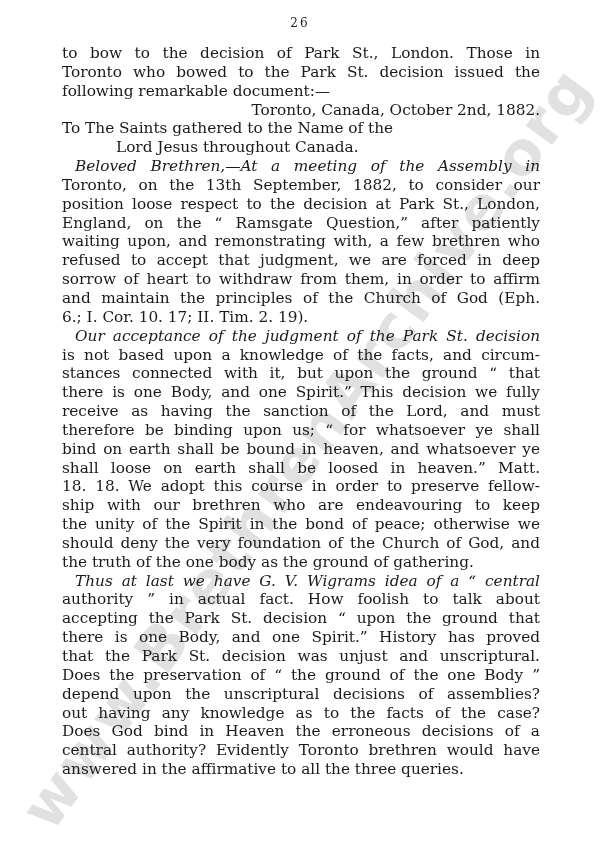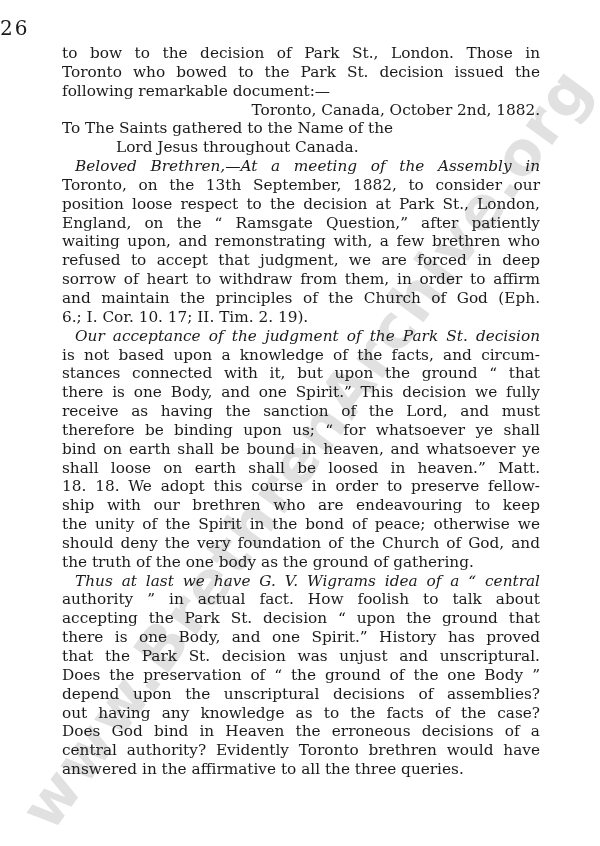--- a/index.html
+++ b/index.html
@@ -24,22 +24,22 @@
     color: rgba(120, 120, 120, 0.22);
     white-space: nowrap;
     z-index: 0;
     user-select: none;
   }
   .page-number {
     position: absolute;
     top: 16px;
     left: 0;
     width: 100%;
-    text-align: left;
-    font-size: 20px;
+    text-align: center;
+    font-size: 12px;
     letter-spacing: 2px;
     z-index: 1;
   }
   .text-block {
     position: absolute;
     left: 62px;
     top: 44px;
     width: 478px;
     z-index: 1;
     font-size: 15.3px;

